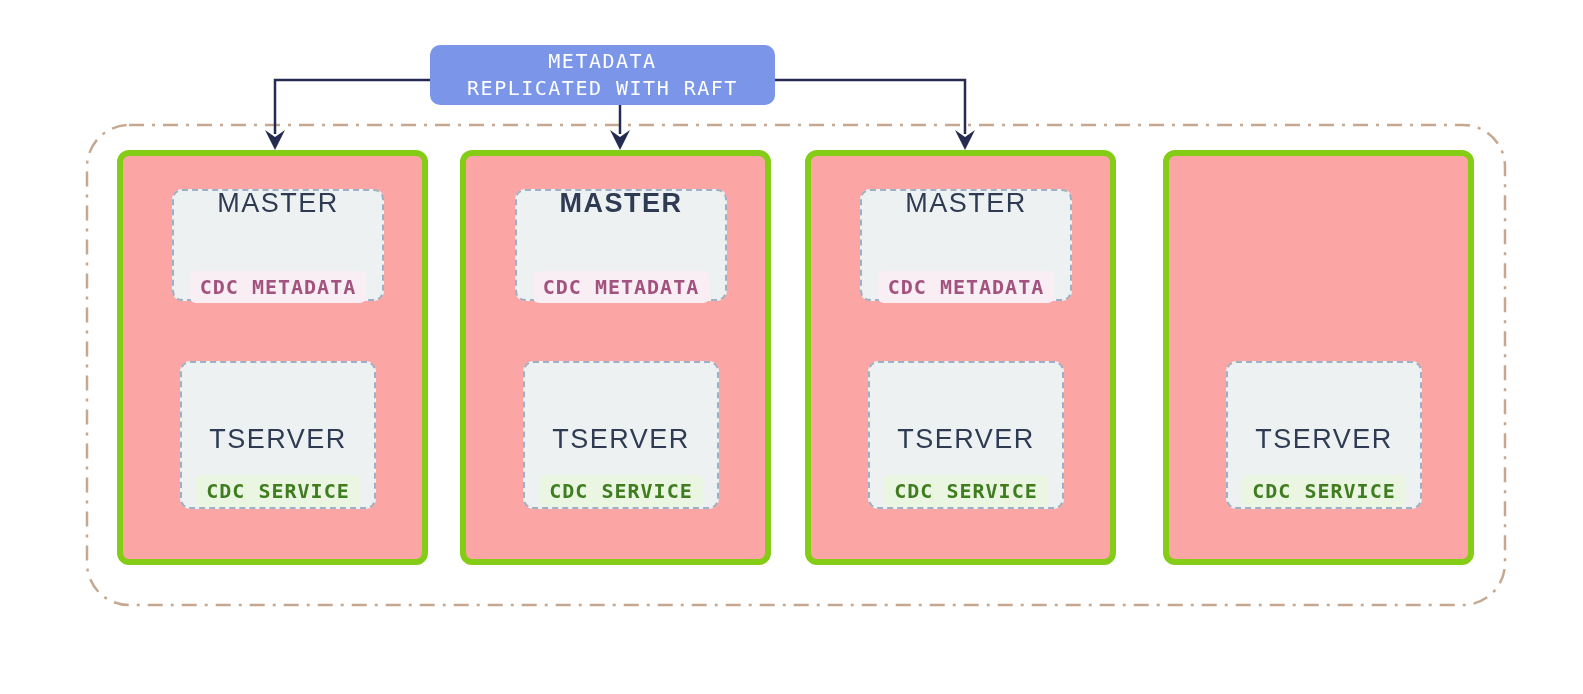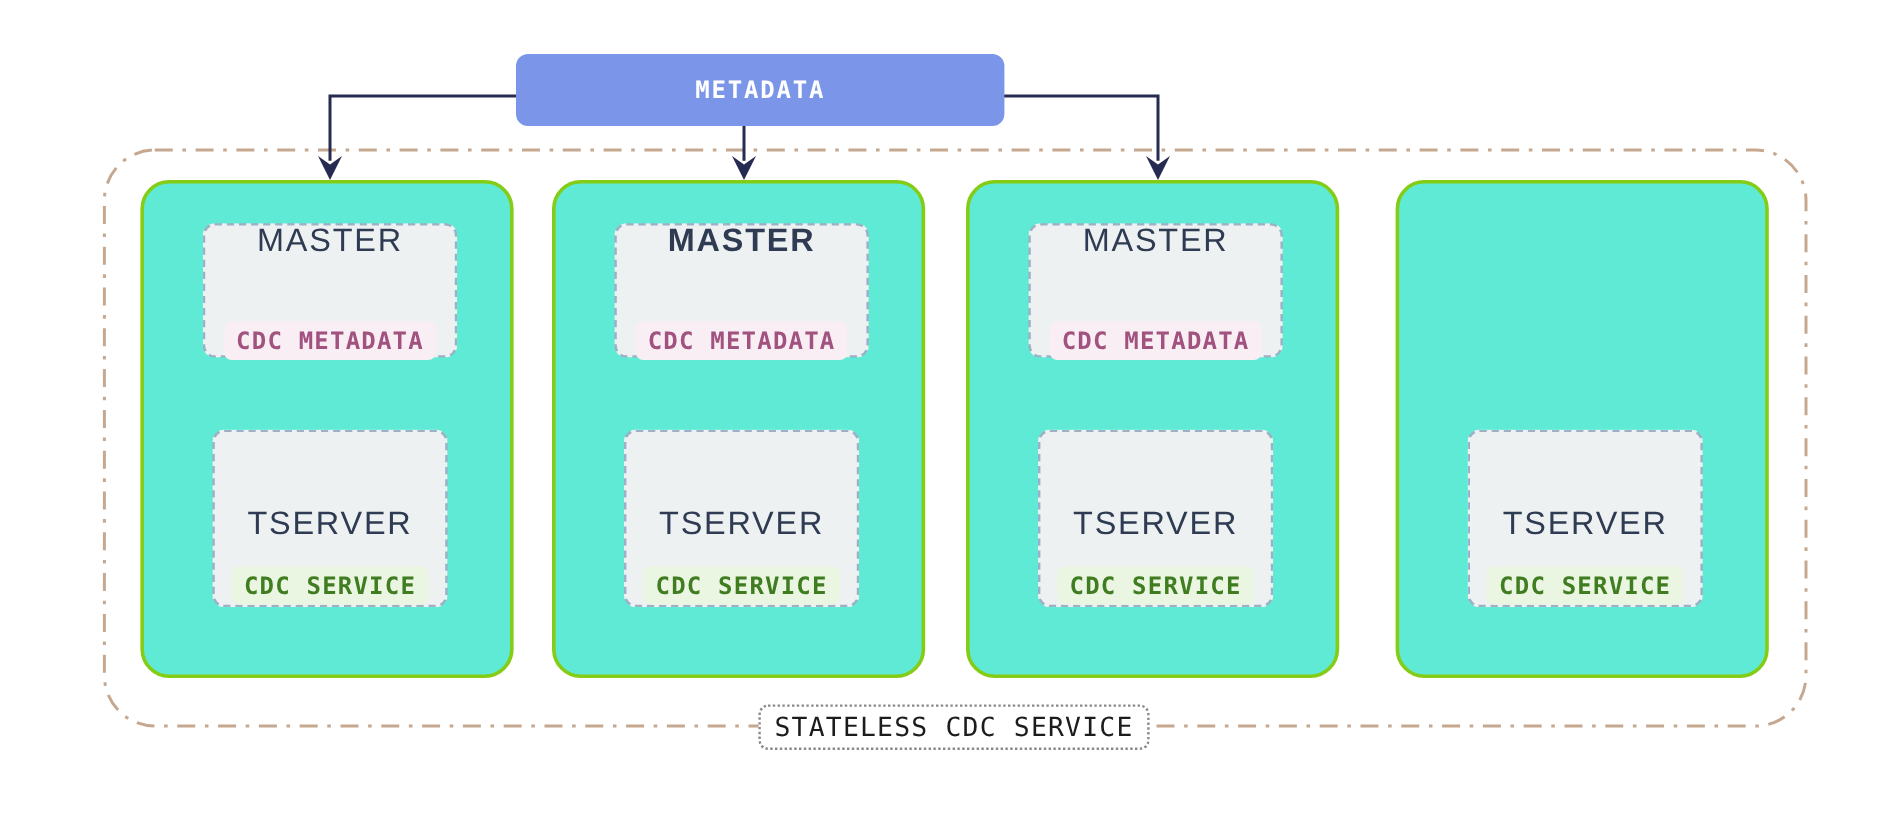--- a/index.html
+++ b/index.html
@@ -8,23 +8,23 @@
     width:1583px;height:694px;
     background:#ffffff;
     font-family:"DejaVu Sans Mono", monospace;
     overflow:hidden;
   }
   svg.overlay{position:absolute;left:0;top:0;z-index:1;pointer-events:none;}
 
   
   .node{
     position:absolute;top:150px;width:311px;height:415px;
-    background:#5eead4;
-    border:3px solid #84cc16;
-    border-radius:24px;
+    background:#fca5a5;
+    border:6px solid #84cc16;
+    border-radius:12px;
     box-sizing:border-box;
     z-index:2;
   }
   .node.n1{left:117px;}
   .node.n2{left:460px;}
   .node.n3{left:805px;}
   .node.n4{left:1163px;}
 
   
   .inner{
@@ -56,25 +56,25 @@
     letter-spacing:1px;
     padding:4px 10px;
     border-radius:6px;
     white-space:nowrap;
   }
   .badge.pink{color:#a1527f;background:#f9eef4;margin-top:44px;}
   .badge.green{color:#3f7d20;background:#eaf5e2;}
 
   
   .raft-banner{
-    position:absolute;left:430px;top:45px;width:407px;height:60px;
+    position:absolute;left:430px;top:45px;width:345px;height:60px;
     background:#7b96e8;
     border-radius:10px;
     color:#ffffff;
-    font-weight:700;font-size:20px;letter-spacing:1.5px;
+    font-weight:400;font-size:20px;letter-spacing:1.5px;
     display:flex;flex-direction:column;
     align-items:center;justify-content:center;
     line-height:27px;
     z-index:4;
     white-space:nowrap;
   }
 
   
   .cluster-label{
     position:absolute;left:632px;top:587px;width:326px;height:38px;
@@ -142,17 +142,17 @@
 
   <div class="node n4">
     <div class="inner tserver-box">
       <div class="inner-title">TSERVER</div>
       <div class="badge green">CDC SERVICE</div>
     </div>
   </div>
 
   <div class="raft-banner">
     <div>METADATA</div>
+    <div>REPLICATED WITH RAFT</div>
   </div>
 
-  <div class="cluster-label">STATELESS CDC SERVICE</div>
 
 </div>
 
 </body></html>

